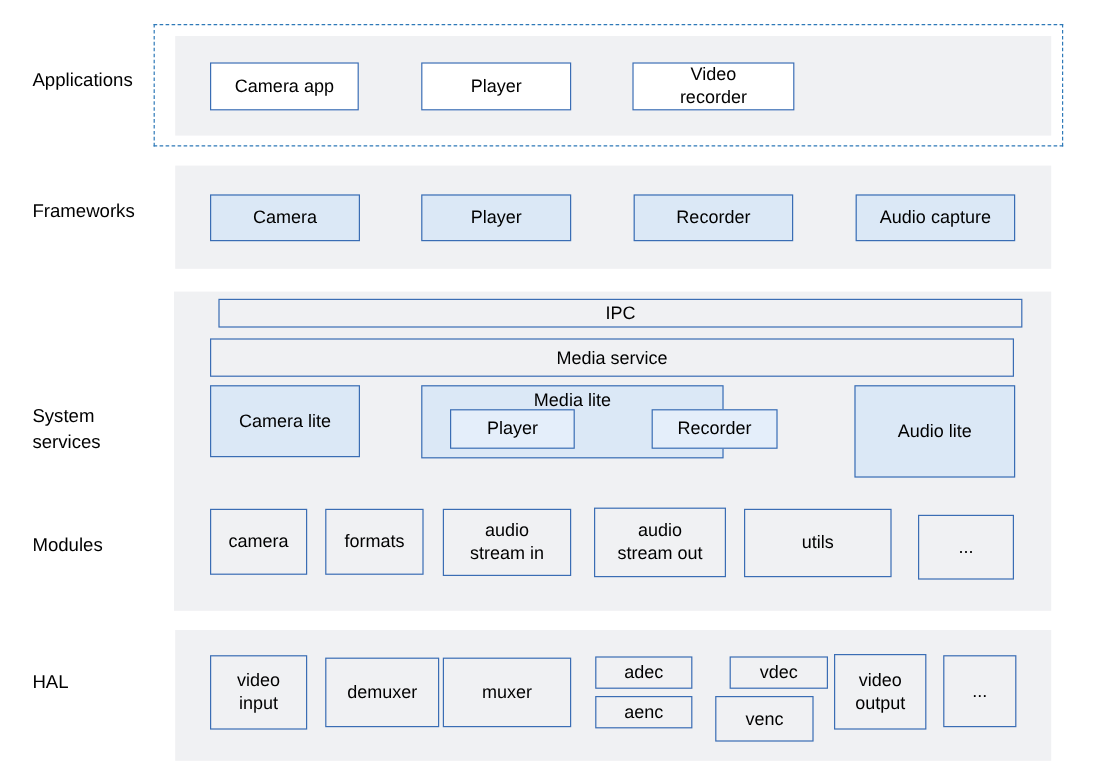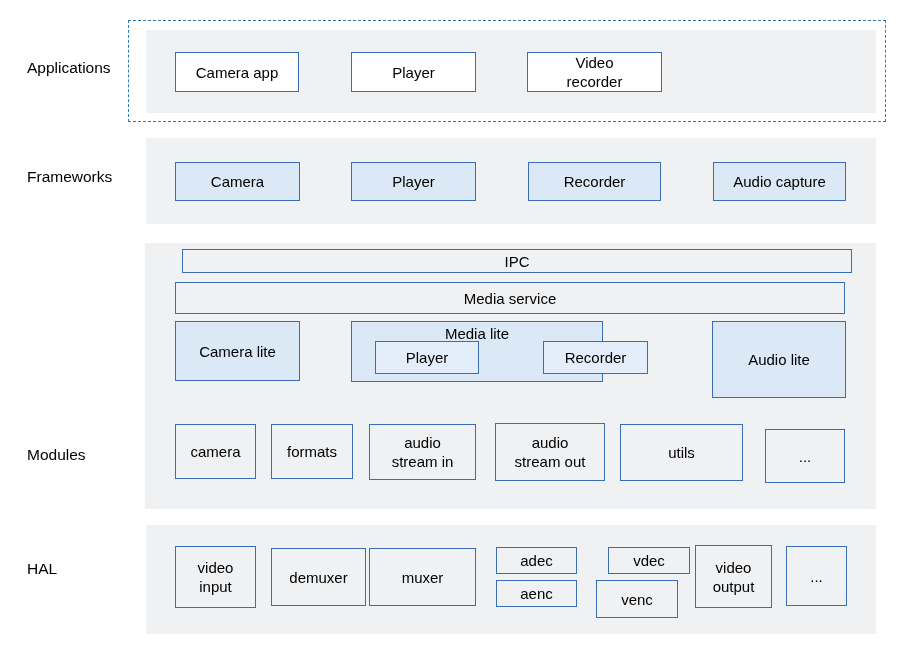--- a/index.html
+++ b/index.html
@@ -69,20 +69,22 @@
     background: #dbe8f6;
   }
 </style>
 </head>
 <body>
 
 <div class="canvas">
 
   <div class="side-label" style="top:57px;">Applications</div>
   <div class="side-label" style="top:166px;">Frameworks</div>
+  <div class="side-label" style="top:337px;">System
+services</div>
   <div class="side-label" style="top:444px;">Modules</div>
   <div class="side-label" style="top:558px;">HAL</div>
 
   <div class="dashed-frame" style="left:128px; top:20px; width:756px; height:100px;"></div>
   <div class="band" style="left:146px; top:30px; width:730px; height:83px;"></div>
   <div class="box box-white" style="left:175px; top:52px; width:124px; height:40px;">Camera app</div>
   <div class="box box-white" style="left:351px; top:52px; width:125px; height:40px;">Player</div>
   <div class="box box-white" style="left:527px; top:52px; width:135px; height:40px;">Video
 recorder</div>
 

